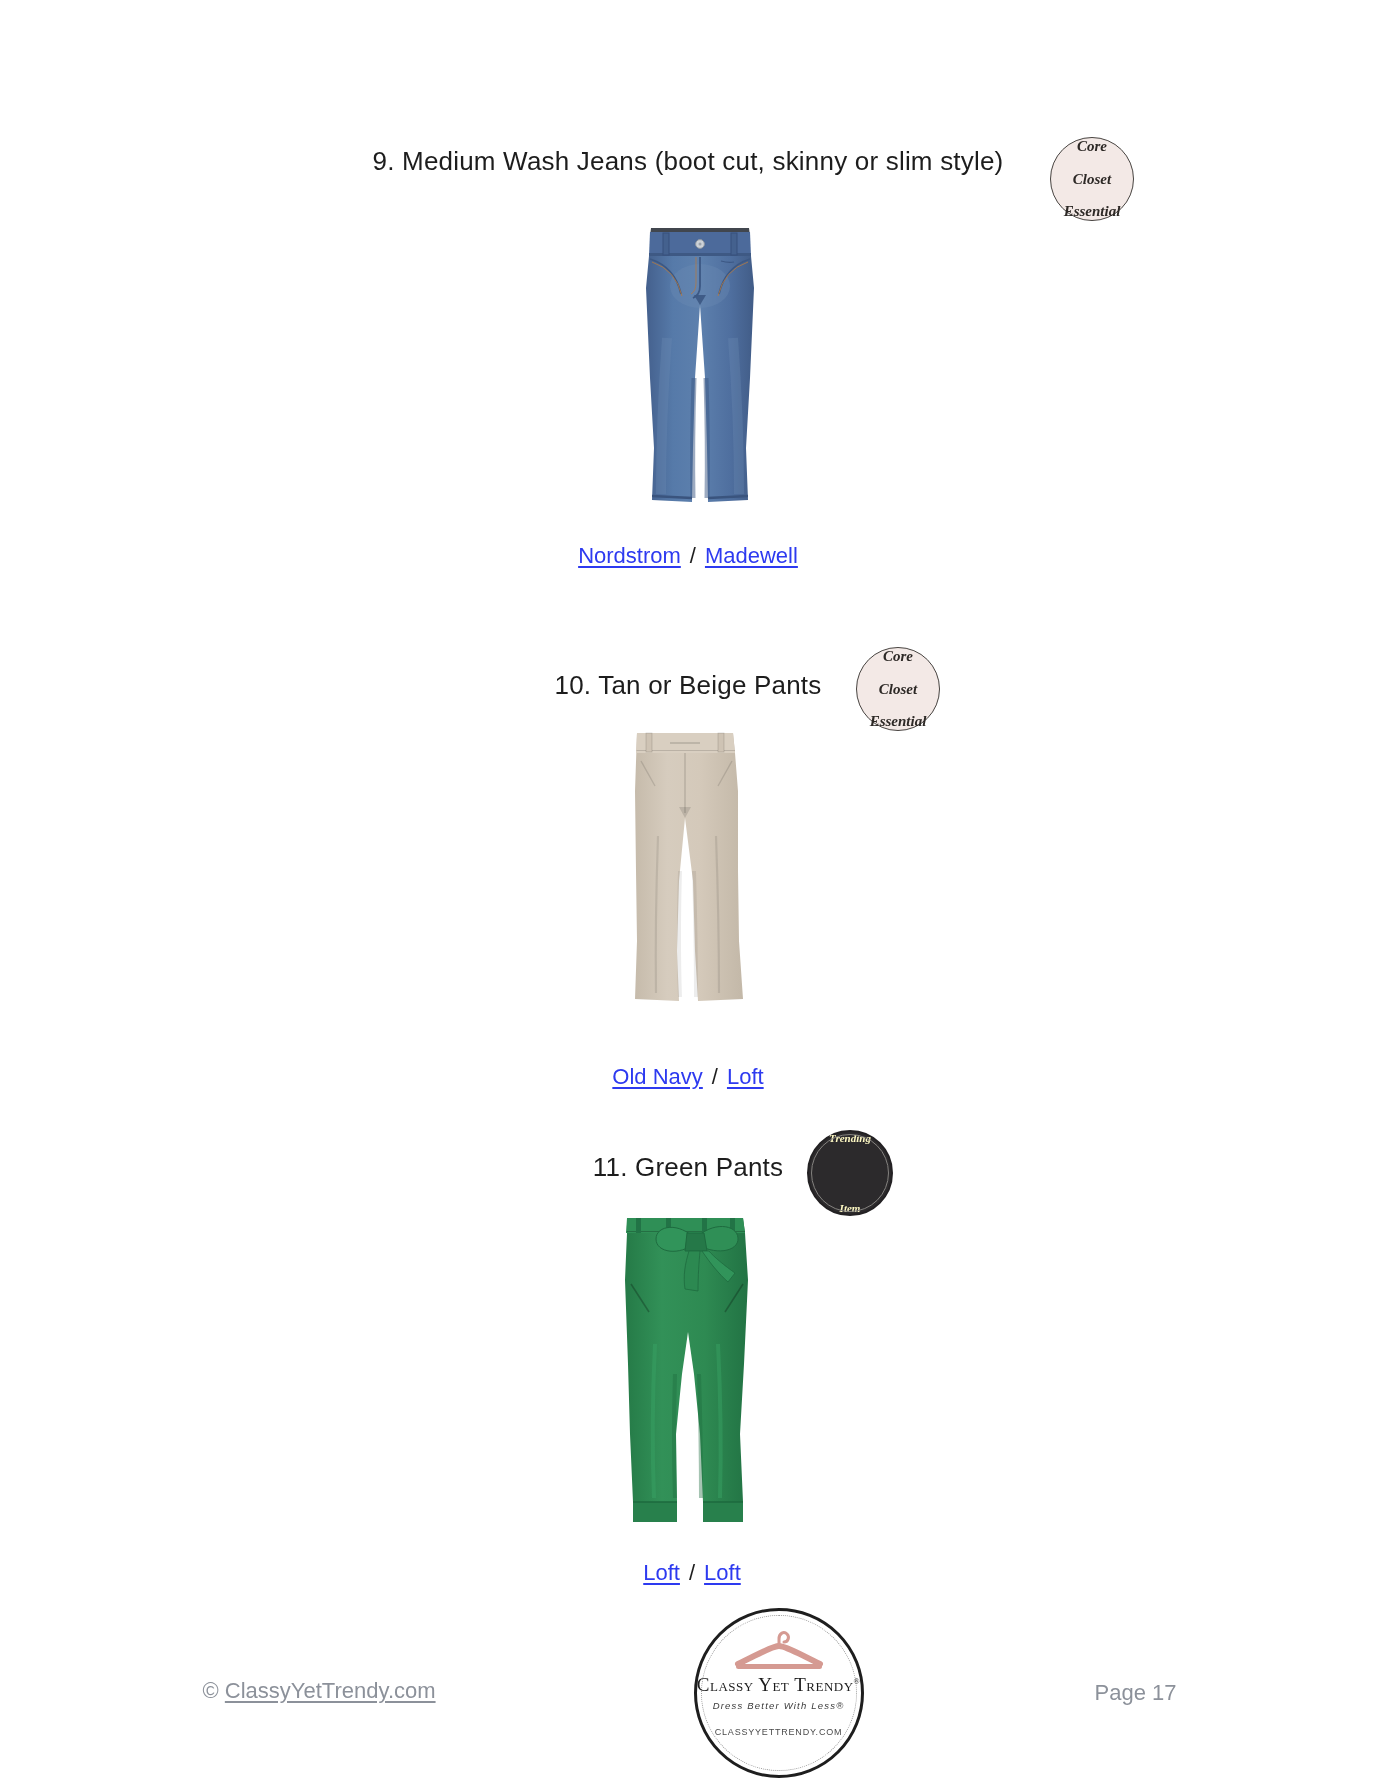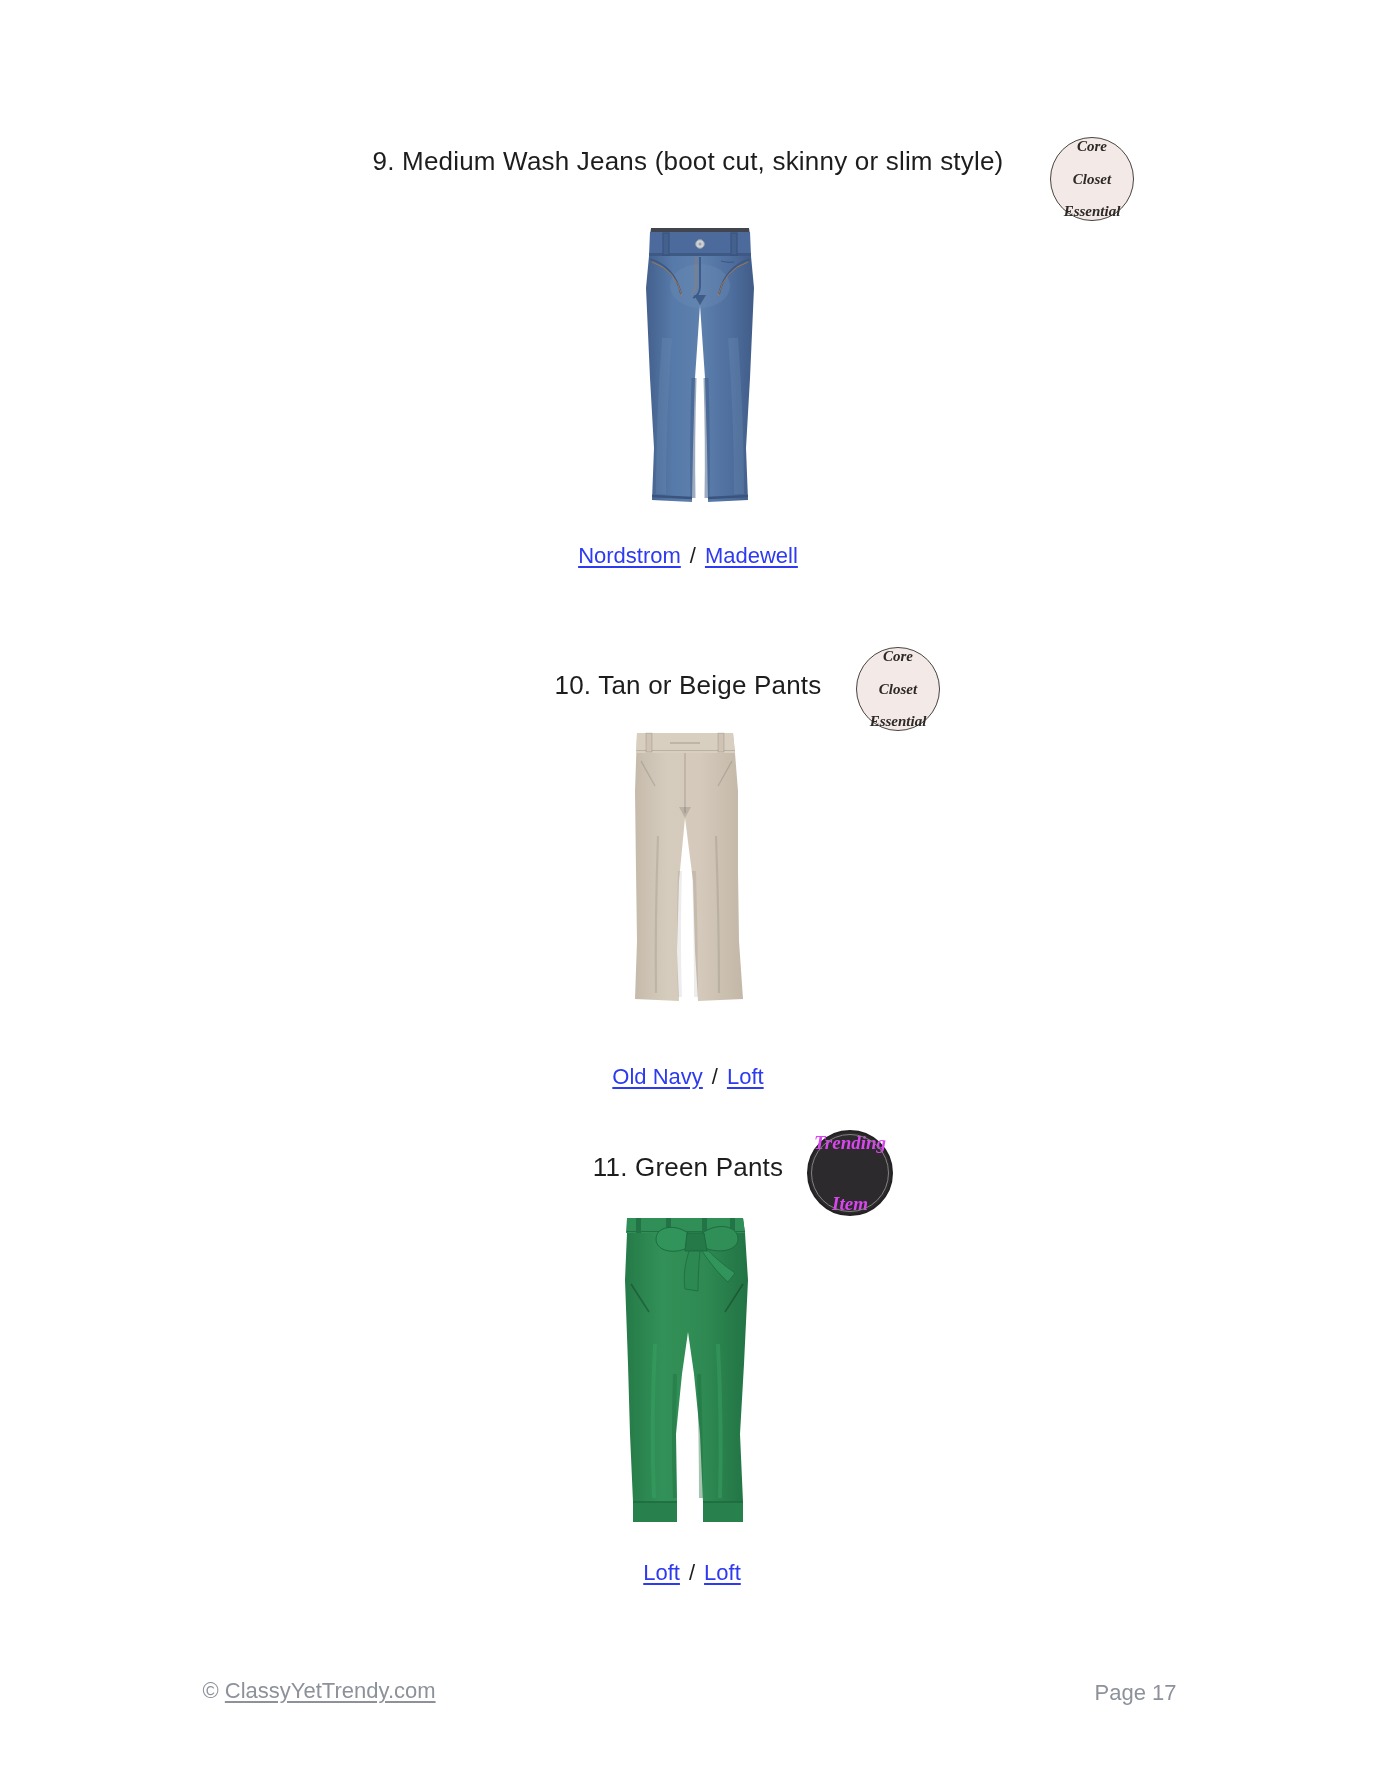--- a/index.html
+++ b/index.html
@@ -27,21 +27,21 @@
   .badge-light {
     width:84px; height:84px;
     background:var(--badge-light-bg,#f3e9e6);
     border:1.6px solid #474340;
     color:#2d2926; font-size:15px;
   }
   .badge-dark {
     width:86px; height:86px;
     background:var(--badge-dark-bg,#2c2a2c);
     border:2px solid #232123;
-    color:#d946ef; font-size:19px;gap:12px;
+    color:#fef9c3; font-size:11px;gap:12px;
   }
   .badge-dark::after {
     content:""; position:absolute; inset:2px;
     border:1px solid #84827f; border-radius:50%;
     pointer-events:none;
   }
   
   .product { position:absolute; left:50%; line-height:0; }
   
   .links-row {
@@ -263,16 +263,29 @@
     <div class="links-row" style="top:1560px;padding-left:8px;">
       <a>Loft</a><span class="sep">/</span><a>Loft</a>
     </div>
   </div>
 
   <div class="footer-copy">
     <span>©</span>
     <a>ClassyYetTrendy.com</a>
   </div>
 
+  <div class="logo">
+    <div class="logo-dotted"></div>
+    <div class="logo-content">
+      <svg class="logo-hanger" width="92" height="46" viewBox="0 0 92 46">
+        <path d="M46,20 V13 C46,7 51,5 54,8 C57,11 55,16 51,16" fill="none" stroke="#d59a92" stroke-width="3" stroke-linecap="round"></path>
+        <path d="M5,38 C26,28 39,20 46,20 C53,20 66,28 87,38" fill="none" stroke="#d59a92" stroke-width="6" stroke-linecap="round"></path>
+        <rect x="3" y="38" width="86" height="5" rx="2.5" fill="#d59a92"></rect>
+      </svg>
+      <div class="logo-brand"><span>Classy Yet Trendy</span><sup>®</sup></div>
+      <div class="logo-tagline">Dress Better With Less®</div>
+      <div class="logo-site">CLASSYYETTRENDY.COM</div>
+    </div>
+  </div>
 
   <div class="footer-page">Page 17</div>
 
 </div>
 
 </body></html>

